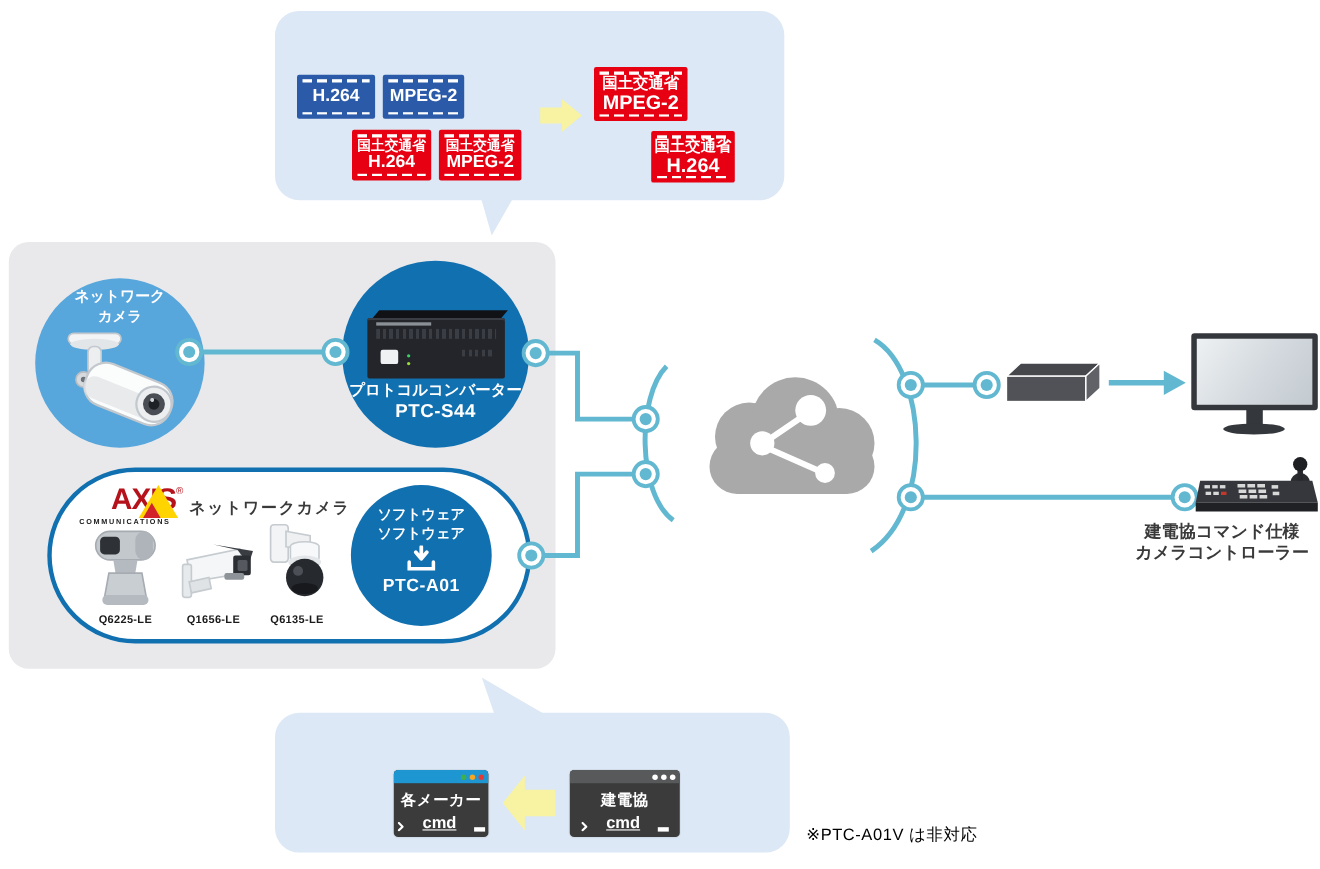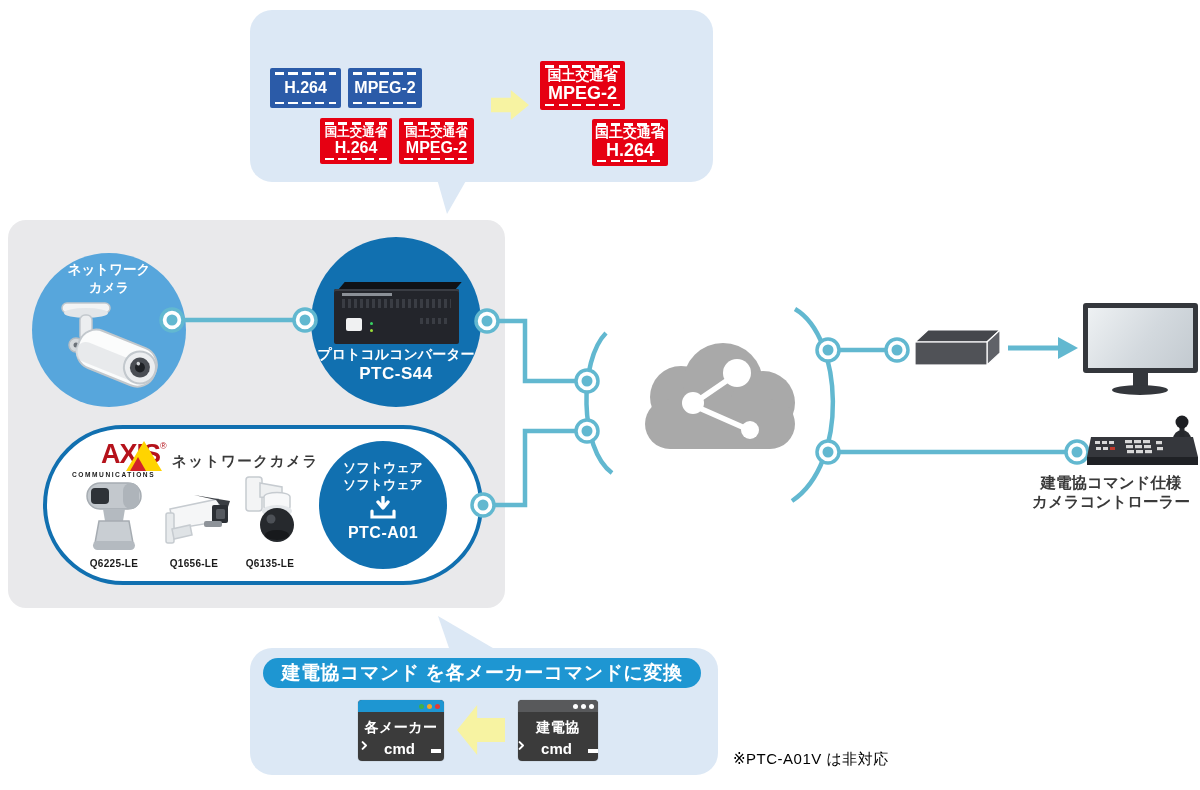--- a/index.html
+++ b/index.html
@@ -75,21 +75,21 @@
     background:linear-gradient(125deg,#eef1f3 0%,#d3d9de 55%,#c3cad0 100%);}
   #monitor-neck{left:1133px;top:372px;width:15px;height:14px;background:#34373c;}
   #monitor-base{left:1112px;top:385px;width:56px;height:10px;border-radius:50%;background:#34373c;}
 
   
   .term{border-radius:4px;background:#3b3b3b;overflow:hidden;box-shadow:0 0 0 1px rgba(0,0,0,.05);}
   .term-head{height:12px;position:relative;}
   .term-head .dot{position:absolute;top:4px;width:5px;height:5px;border-radius:50%;}
   .term-body{color:#fff;font-weight:bold;text-align:center;}
   .term-l1{font-size:14px;line-height:1;margin-top:8px;letter-spacing:.5px;}
-  .term-l2{font-size:15px;line-height:1;margin-top:7px;display:flex;align-items:flex-start;justify-content:center;gap:16px;}
+  .term-l2{font-size:15px;line-height:1;margin-top:7px;display:flex;align-items:flex-end;justify-content:center;gap:16px;text-decoration:underline;}
   .chev{width:7px;height:9px;display:inline-block;}
   .cursor{display:inline-block;width:10px;height:4px;background:#fff;margin-top:8px;}
 
   .jp-label{font-weight:bold;color:var(--ink);}
   .note{font-size:15px;color:#000000;font-weight:400;letter-spacing:.5px;}
   svg{display:block;}
 </style>
 </head>
 <body>
 
@@ -298,21 +298,20 @@
         <rect x="60" y="37" width="7" height="3.2"></rect>
       <rect x="71" y="28" width="6" height="3.2"></rect>
         <rect x="72" y="34" width="6" height="3.2"></rect>
     </g>
     <rect x="25" y="34" width="5" height="3" fill="#c0392b"></rect>
   </svg>
   <div class="abs ctr jp-label" style="left:1022px;top:473px;width:178px;font-size:15.5px;">建電協コマンド仕様</div>
   <div class="abs ctr jp-label" style="left:1022px;top:492px;width:178px;font-size:15.5px;">カメラコントローラー</div>
 
   <div class="abs bubble" style="left:250px;top:648px;width:468px;height:127px;"></div>
-  <div class="abs titlebar" style="left:263px;top:658px;width:438px;">建電協コマンド を各メーカーコマンドに変換</div>
 
   <div class="abs term" style="left:358px;top:700px;width:86px;height:61px;">
     <div class="term-head" style="background:var(--blue);">
       <span class="dot" style="right:20px;background:#3faf4b;"></span>
       <span class="dot" style="right:12px;background:#f5a623;"></span>
       <span class="dot" style="right:4px;background:#e53935;"></span>
     </div>
     <div class="term-body">
       <div class="term-l1">各メーカー</div>
       <div class="term-l2">
@@ -320,21 +319,21 @@
           <path d="M1.5,1.5 L6,6 L1.5,10.5" stroke="#fff" stroke-width="2.6" fill="none" stroke-linecap="round" stroke-linejoin="round"></path>
         </svg>
         <span>cmd</span>
         <span class="cursor"></span>
       </div>
     </div>
   </div>
 
   <div class="abs arrow-left" style="left:457px;top:705px;width:48px;height:50px;"></div>
 
-  <div class="abs term" style="left:518px;top:700px;width:80px;height:61px;">
+  <div class="abs term" style="left:518px;top:700px;width:100px;height:61px;">
     <div class="term-head" style="background:#58595b;">
       <span class="dot" style="right:20px;background:#fff;"></span>
       <span class="dot" style="right:12px;background:#fff;"></span>
       <span class="dot" style="right:4px;background:#fff;"></span>
     </div>
     <div class="term-body">
       <div class="term-l1">建電協</div>
       <div class="term-l2">
         <svg class="chev" viewBox="0 0 8 12">
           <path d="M1.5,1.5 L6,6 L1.5,10.5" stroke="#fff" stroke-width="2.6" fill="none" stroke-linecap="round" stroke-linejoin="round"></path>

